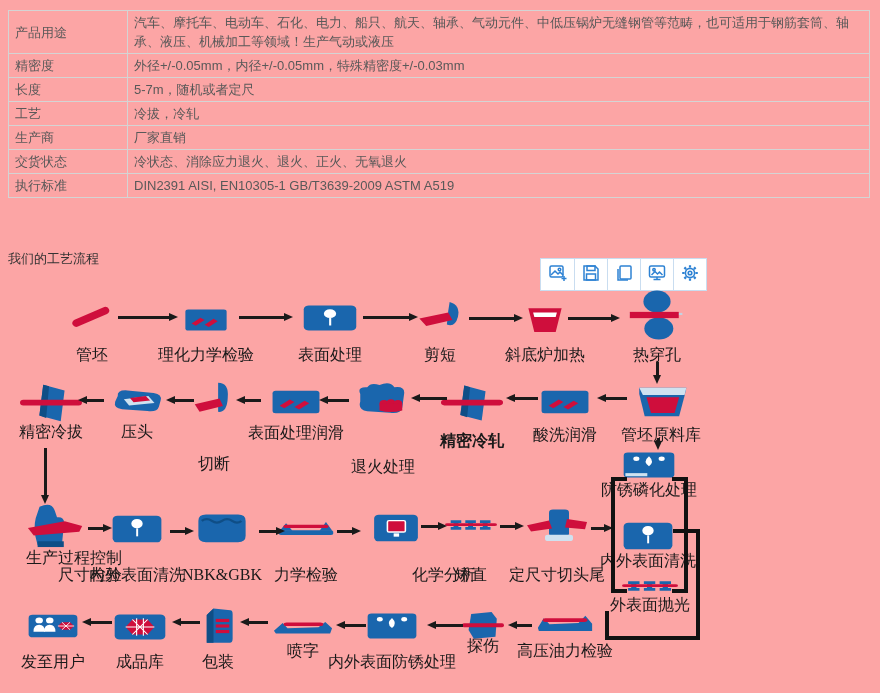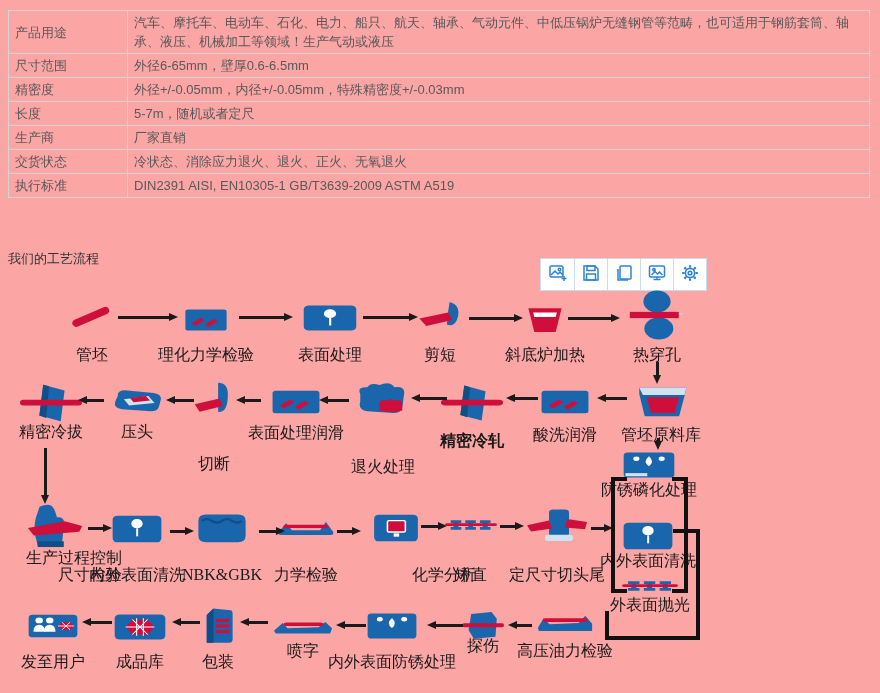--- a/index.html
+++ b/index.html
@@ -36,30 +36,30 @@
 <body>
 
 <div class="page">
   <table class="spec-table">
       <tbody id="spec-body">
         <tr>
           <th>产品用途</th>
           <td>汽车、摩托车、电动车、石化、电力、船只、航天、轴承、气动元件、中低压锅炉无缝钢管等范畴，也可适用于钢筋套筒、轴承、液压、机械加工等领域！生产气动或液压</td>
         </tr>
         <tr>
-          <th>尺寸范围</th>
-          <td>外径6-65mm，壁厚0.6-6.5mm</td>
-        </tr>
-        <tr>
           <th>精密度</th>
           <td>外径+/-0.05mm，内径+/-0.05mm，特殊精密度+/-0.03mm</td>
         </tr>
         <tr>
           <th>长度</th>
           <td>5-7m，随机或者定尺</td>
+        </tr>
+        <tr>
+          <th>工艺</th>
+          <td>冷拔，冷轧</td>
         </tr>
         <tr>
           <th>生产商</th>
           <td>厂家直销</td>
         </tr>
         <tr>
           <th>交货状态</th>
           <td>冷状态、消除应力退火、退火、正火、无氧退火</td>
         </tr>
         <tr>

